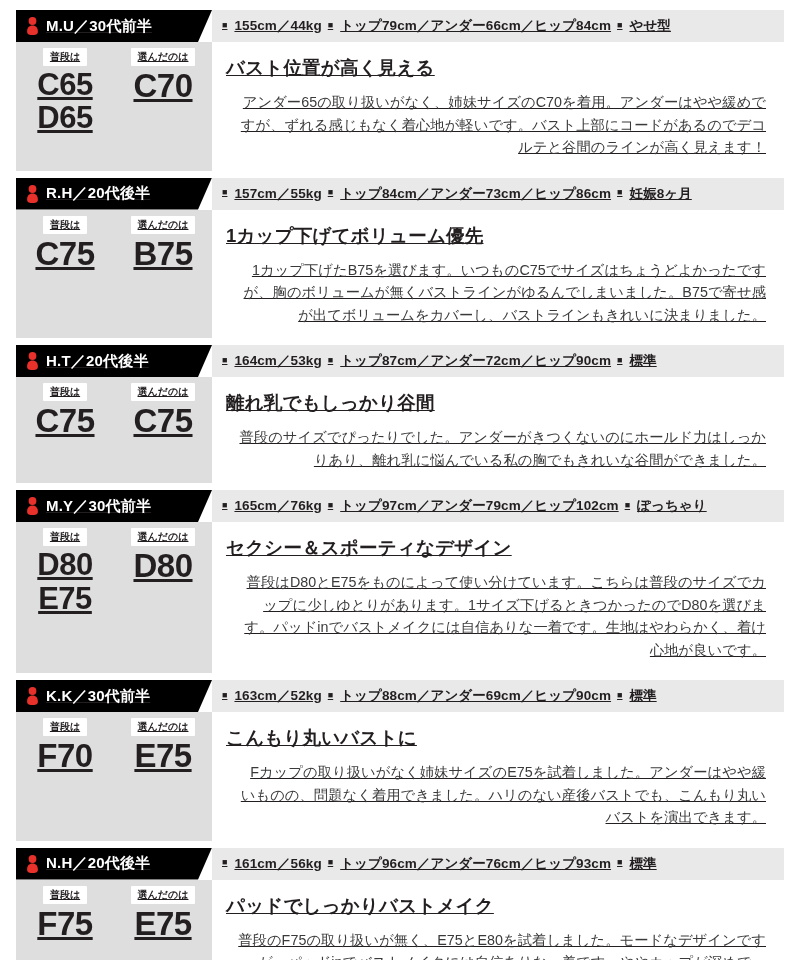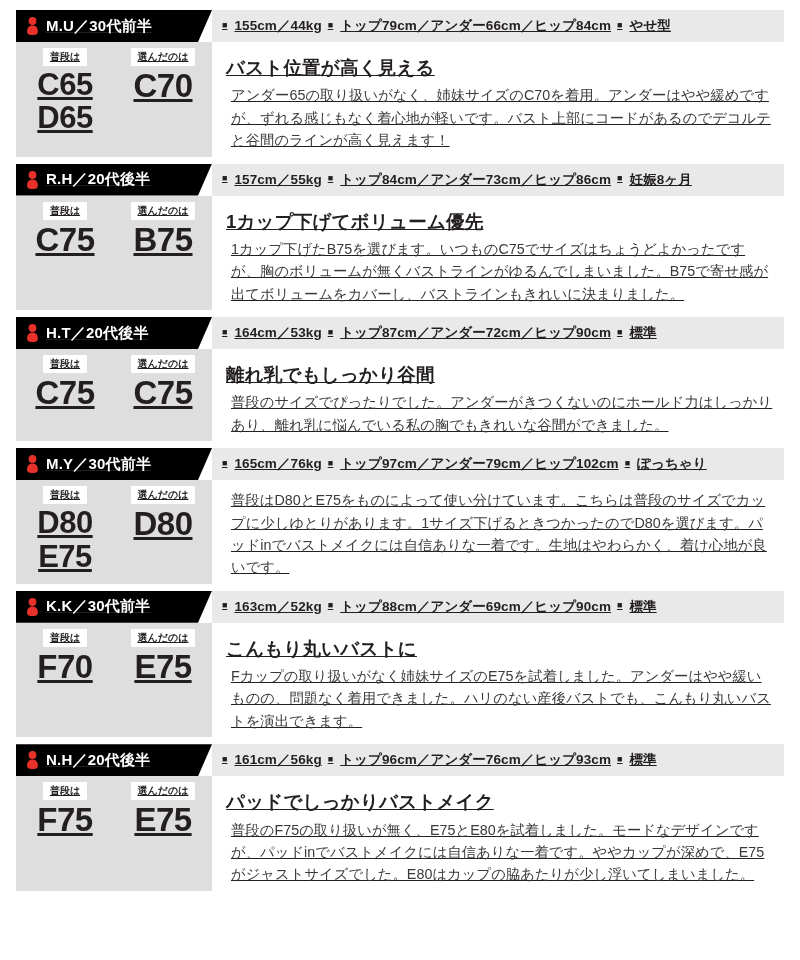--- a/index.html
+++ b/index.html
@@ -121,22 +121,23 @@
     font-size: 18.5px;
     font-weight: bold;
     letter-spacing: 0.2px;
     margin: 11px 0 5px 0;
     line-height: 1.2;
   }
   .rev-text {
     font-size: 14.3px;
     line-height: 1.57;
     color: #3a3a3a;
-    margin: 5px;
+    margin: 12px;
     letter-spacing: 0.05px;
+    text-align: right;
   }
 </style>
 </head>
 <body>
 
 <div class="page" id="list">
   <div class="review">
     <div class="rev-head">
       <div class="name-tag">
         <svg class="person-icon" viewBox="0 0 13 18">
@@ -285,20 +286,21 @@
             </span>
         </div>
         <div class="size-col">
           <span class="size-label">選んだのは</span>
           <span class="size-val single">
               <span>D80</span>
             </span>
         </div>
       </div>
       <div class="text-box">
+        <h3 class="rev-title">セクシー＆スポーティなデザイン</h3>
         <p class="rev-text">普段はD80とE75をものによって使い分けています。こちらは普段のサイズでカップに少しゆとりがあります。1サイズ下げるときつかったのでD80を選びます。パッドinでバストメイクには自信ありな一着です。生地はやわらかく、着け心地が良いです。</p>
       </div>
     </div>
   </div>
 
   <div class="review">
     <div class="rev-head">
       <div class="name-tag">
         <svg class="person-icon" viewBox="0 0 13 18">
           <circle cx="6.5" cy="4" r="3.9" fill="#e8312b"></circle>

